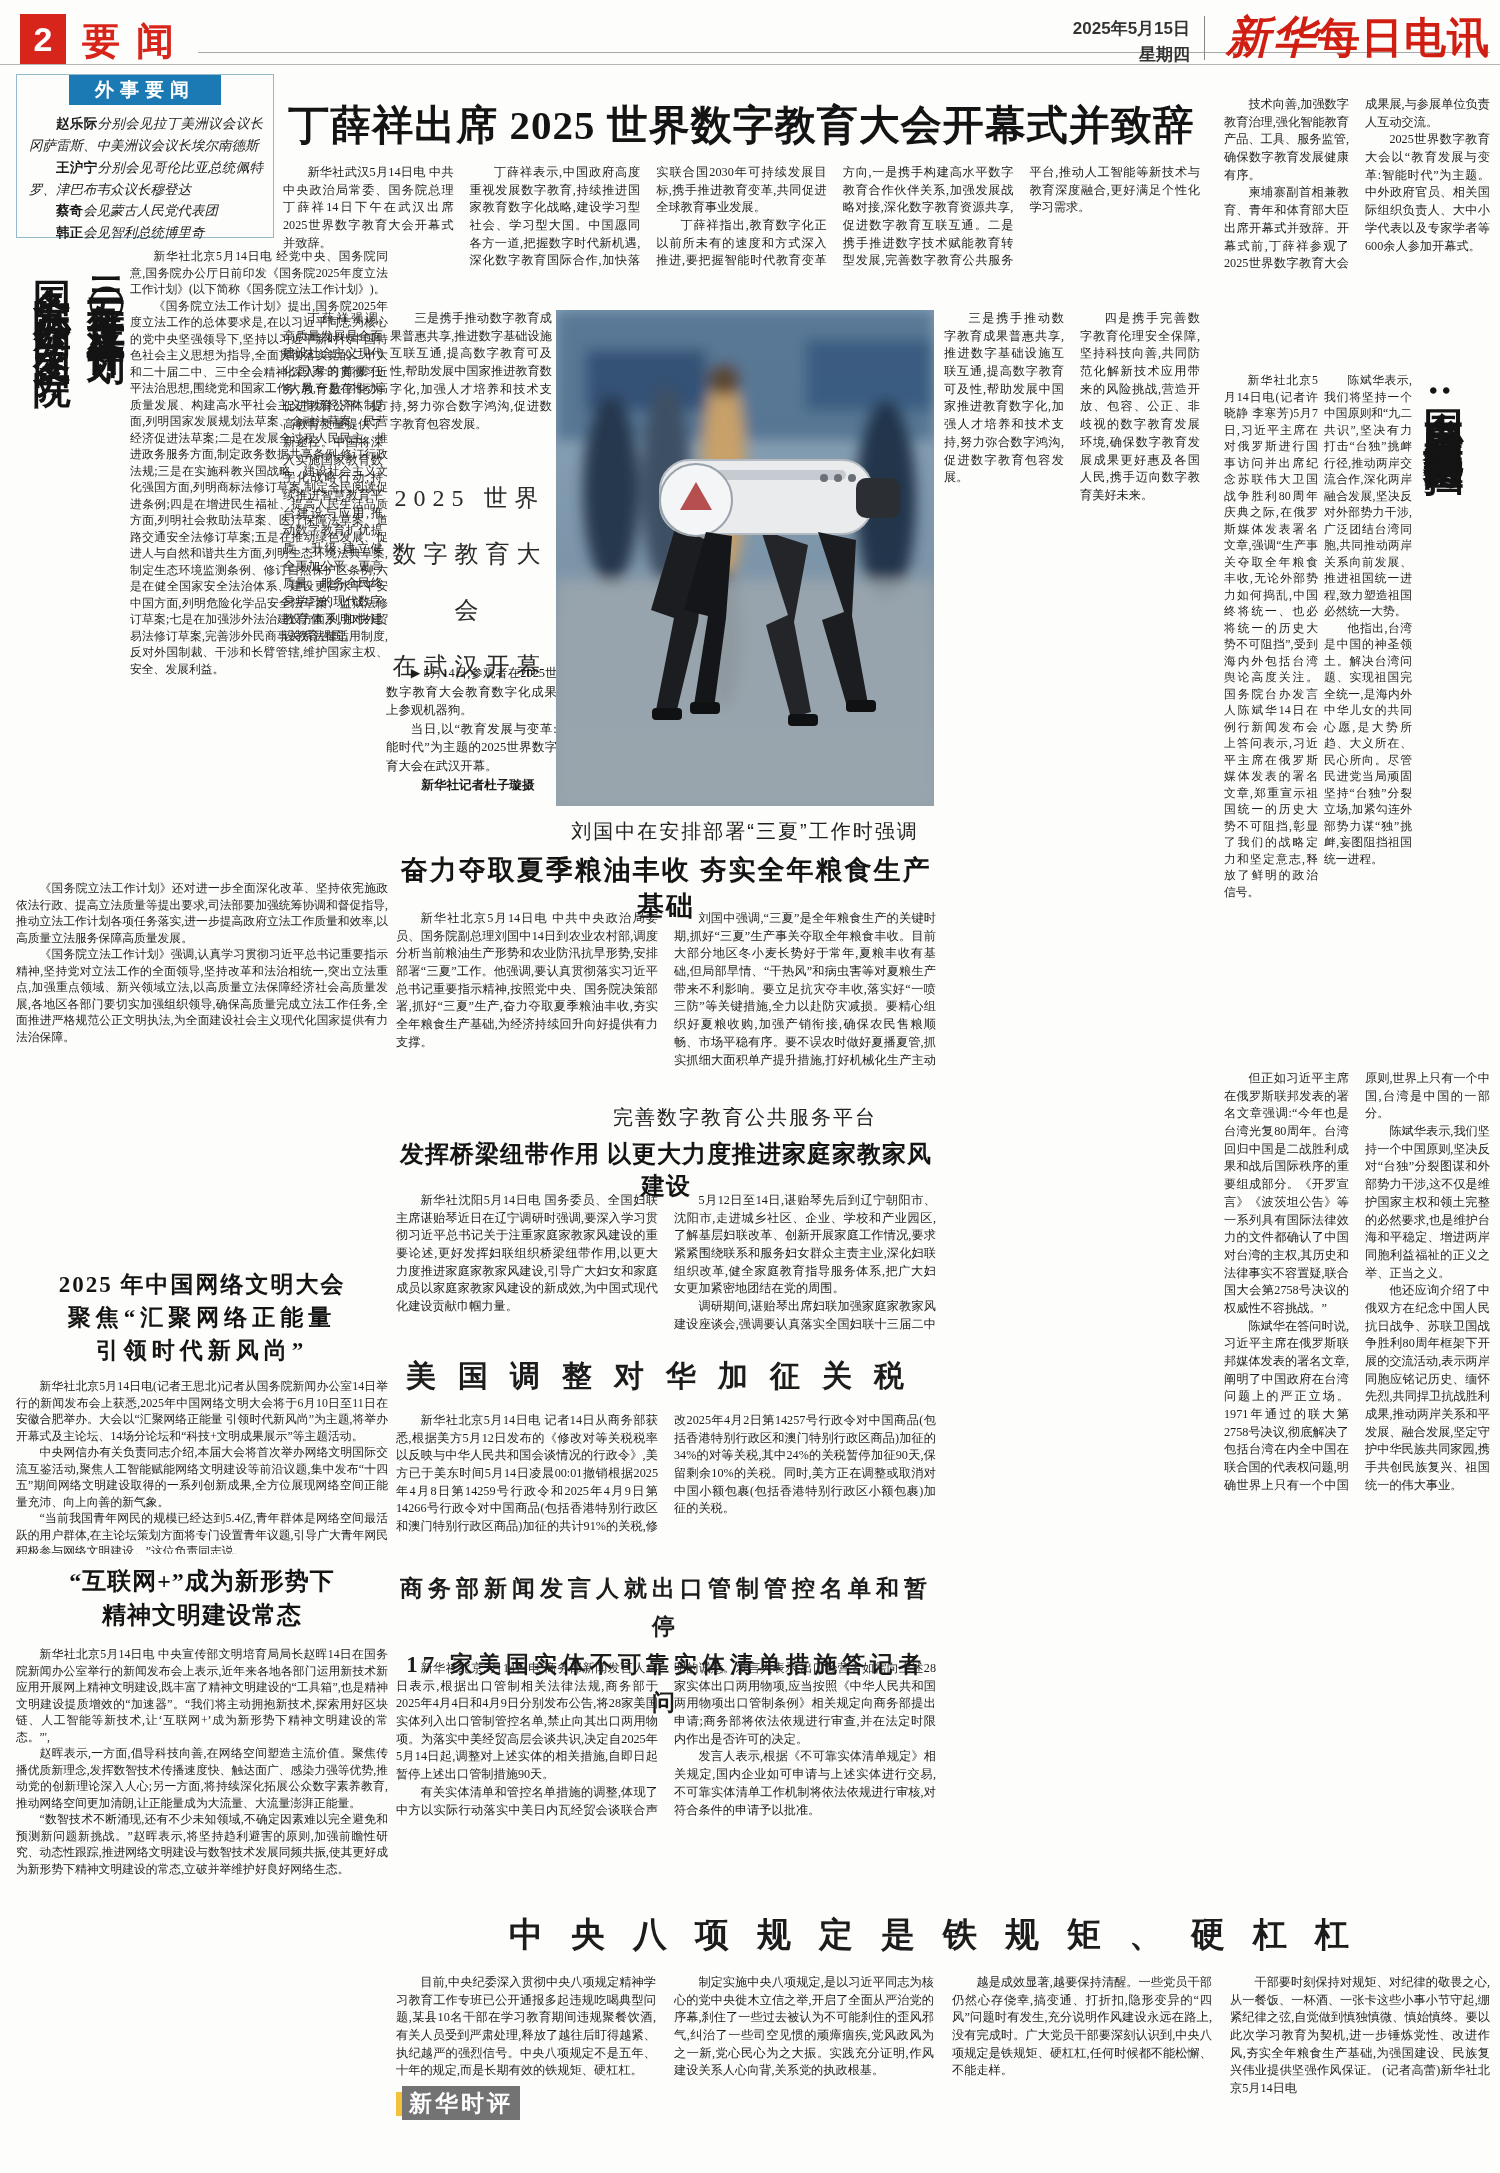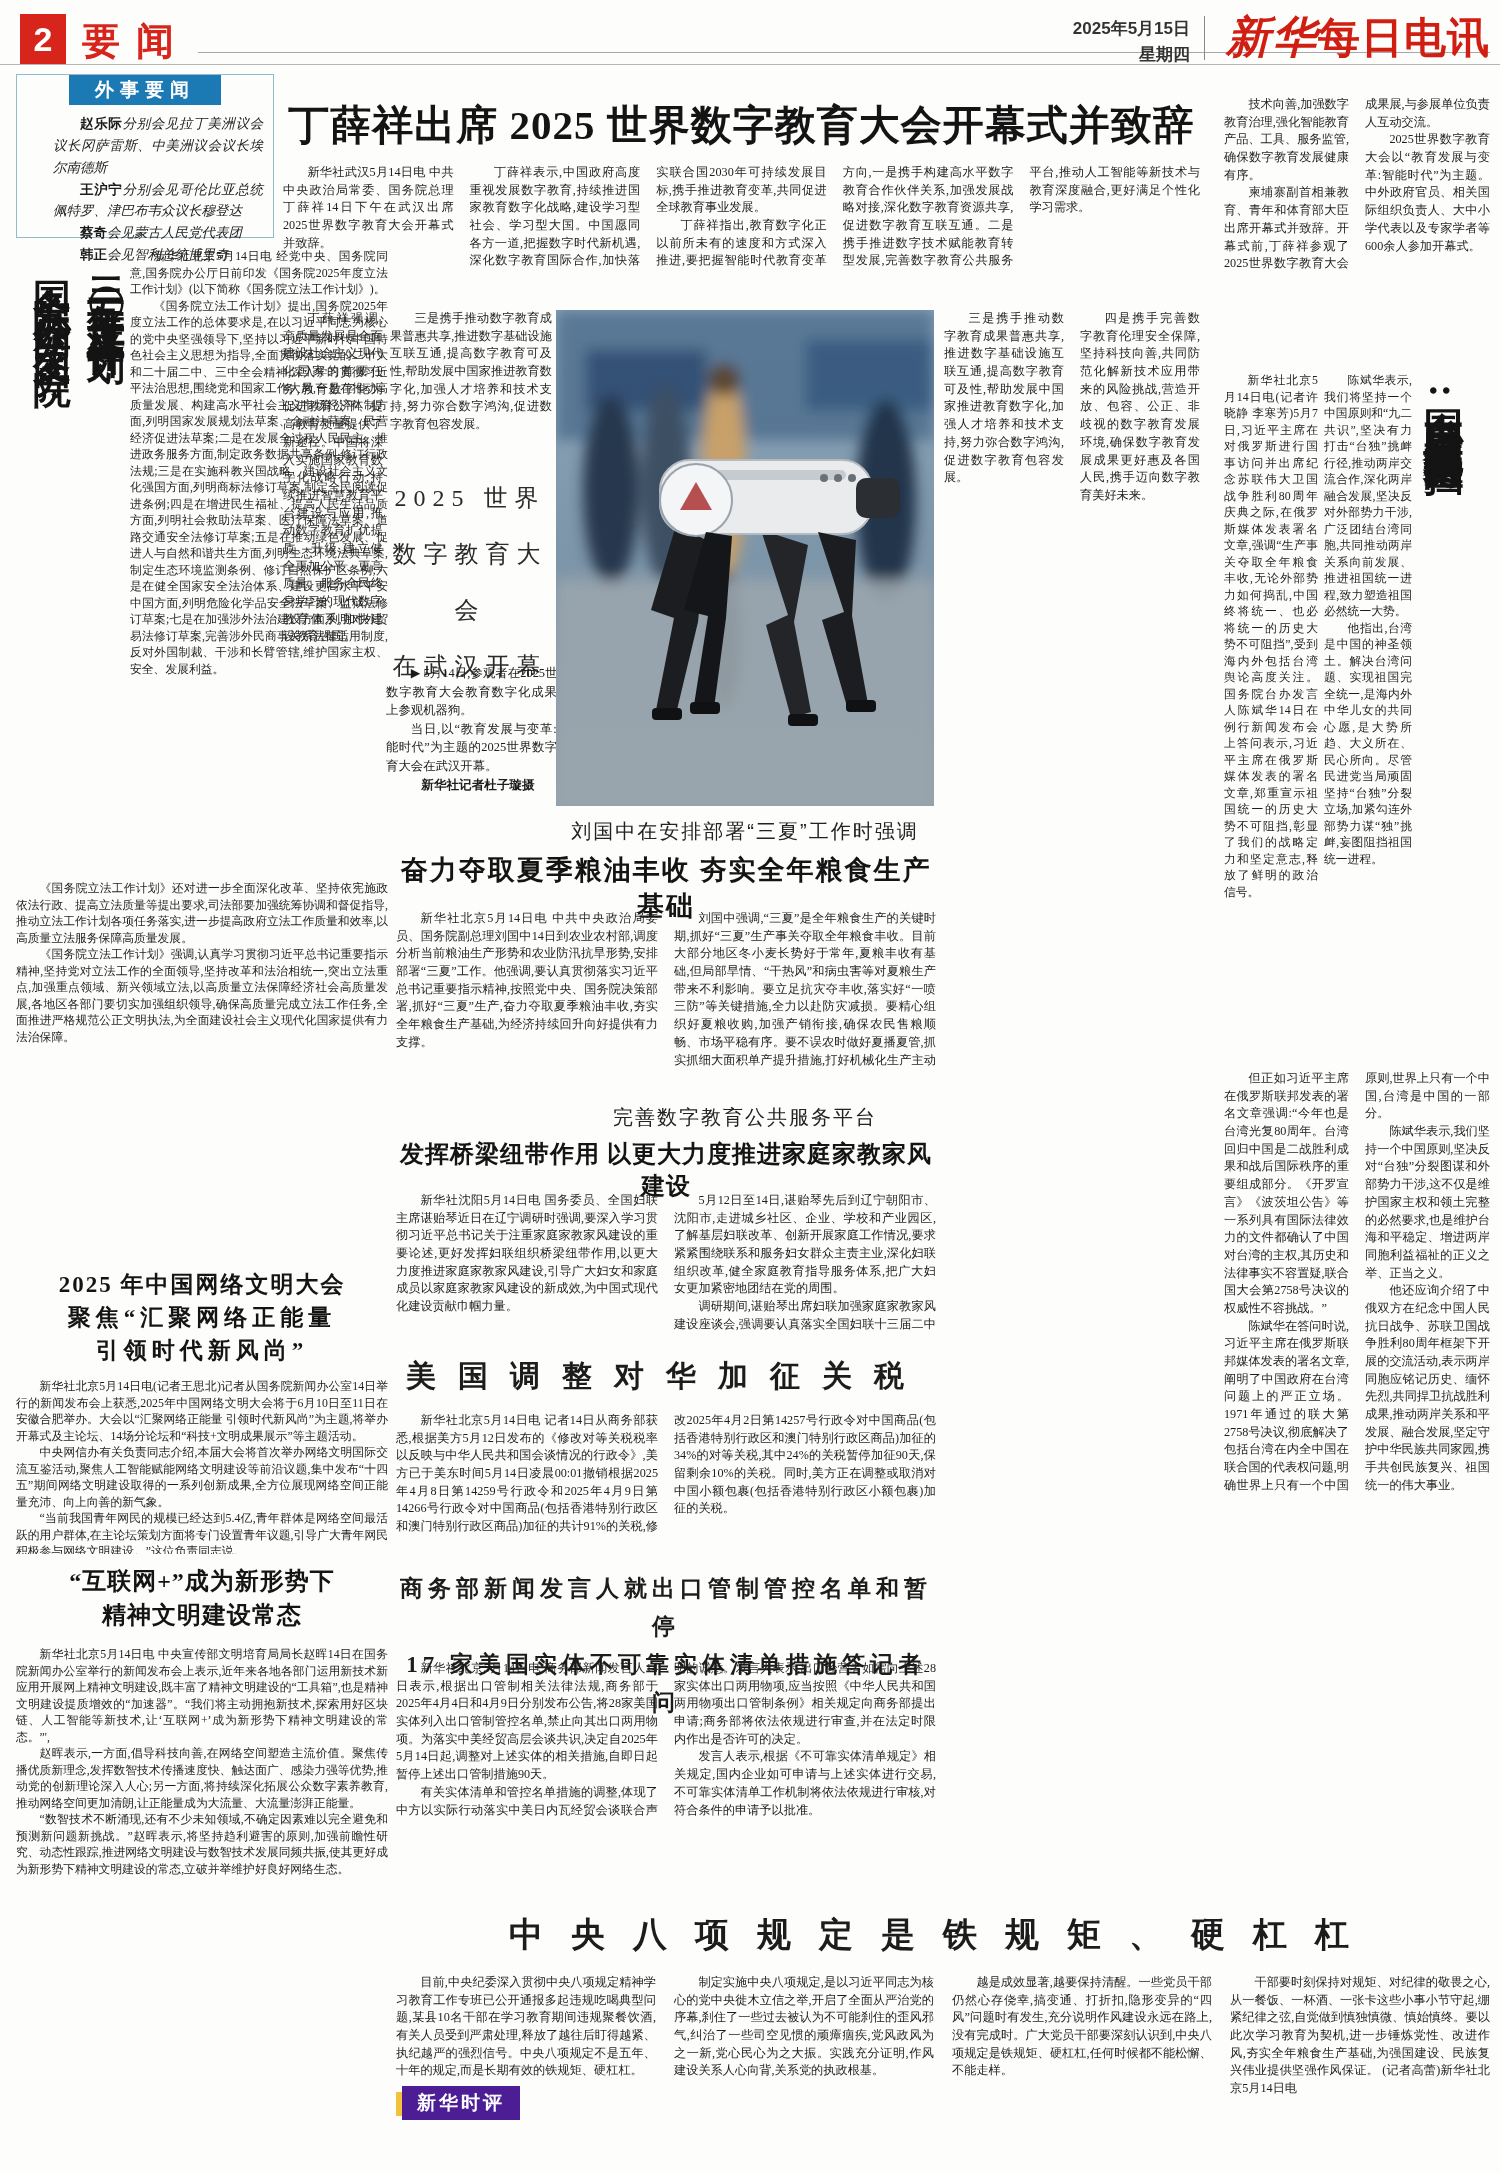--- a/index.html
+++ b/index.html
@@ -20,42 +20,42 @@
   #pgnum{background:#d8251b;color:#fff;font-weight:bold;font-size:34px;display:flex;align-items:center;justify-content:center;}
   #sect{color:#d8251b;font-weight:bold;font-size:38px;letter-spacing:16px;}
   #datebox{font-size:17px;font-weight:bold;text-align:right;line-height:1.5;color:#333;}
   #masthead{color:#d01f12;white-space:nowrap;margin-left:8px;}
   #masthead .script{font-style:italic;font-weight:bold;font-size:44px;letter-spacing:2px;}
   #masthead .rest{font-weight:bold;font-size:42px;letter-spacing:1px;}
   
   #wsbox{border:1px solid #93b9cd;}
   #wshead{position:absolute;top:0;left:50%;transform:translateX(-50%);width:152px;height:30px;background:#1b7ab3;color:#fff;
           display:flex;align-items:center;justify-content:center;font-weight:bold;font-size:19px;letter-spacing:6px;}
-  #wsitems{position:absolute;left:12px;right:10px;top:38px;font-size:13.5px;line-height:1.62;text-align:justify;margin-left:24px;}
+  #wsitems{position:absolute;left:12px;right:10px;top:38px;font-size:13.5px;line-height:1.62;text-align:justify;}
   #wsitems p{margin:0;text-indent:2em;font-style:italic;}
   #wsitems .nm{font-style:normal;font-weight:bold;font-family:"Liberation Sans","DejaVu Sans",sans-serif;}
   
   .h-serif{font-weight:bold;color:#141414;}
   #mainhead{font-size:41px;letter-spacing:1px;}
   #sxhead{font-size:27px;letter-spacing:2px;}
   #famhead{font-size:24px;letter-spacing:1px;}
   #tarhead{font-size:30px;letter-spacing:22px;font-weight:bold;}
   #mofhead{font-size:23px;letter-spacing:5px;line-height:38px;font-weight:bold;}
   #eighthead{font-size:34px;letter-spacing:28px;font-weight:bold;}
   .subhead{font-weight:bold;text-align:center;color:#141414;}
   
   .vhl{writing-mode:vertical-rl;font-weight:bold;color:#141414;}
   
   #sidetitle{font-size:24px;letter-spacing:7px;line-height:56px;color:#2a2a2a;text-align:center;}
   #caption{font-size:12.4px;line-height:1.5;text-align:justify;}
   #caption p{margin:0;text-indent:2em;}
   #caption .credit{text-align:center;font-weight:bold;text-indent:0;font-family:"Liberation Sans","DejaVu Sans",sans-serif;font-size:12.6px;}
   
-  #badge{background:#4c1d95;color:#fff;display:flex;align-items:center;justify-content:center;
-         font-family:"Liberation Sans","DejaVu Sans",sans-serif;font-weight:bold;font-size:19px;letter-spacing:3px;}
+  #badge{background:#737373;color:#fff;display:flex;align-items:center;justify-content:center;
+         font-family:"Liberation Sans","DejaVu Sans",sans-serif;font-weight:bold;font-size:23px;letter-spacing:3px;}
   #badge .tab{position:absolute;left:-6px;top:6px;width:6px;height:24px;background:#f2c23c;}
 </style>
 </head>
 <body>
 
 <div id="page">
 
   <div id="pgnum" class="abs sans" style="left:20px;top:14px;width:46px;height:50px;">2</div>
   <div id="sect" class="abs" style="left:82px;top:16px;">要闻</div>
   <div class="abs rule" style="left:198px;top:52px;width:1292px;height:1px;"></div>

